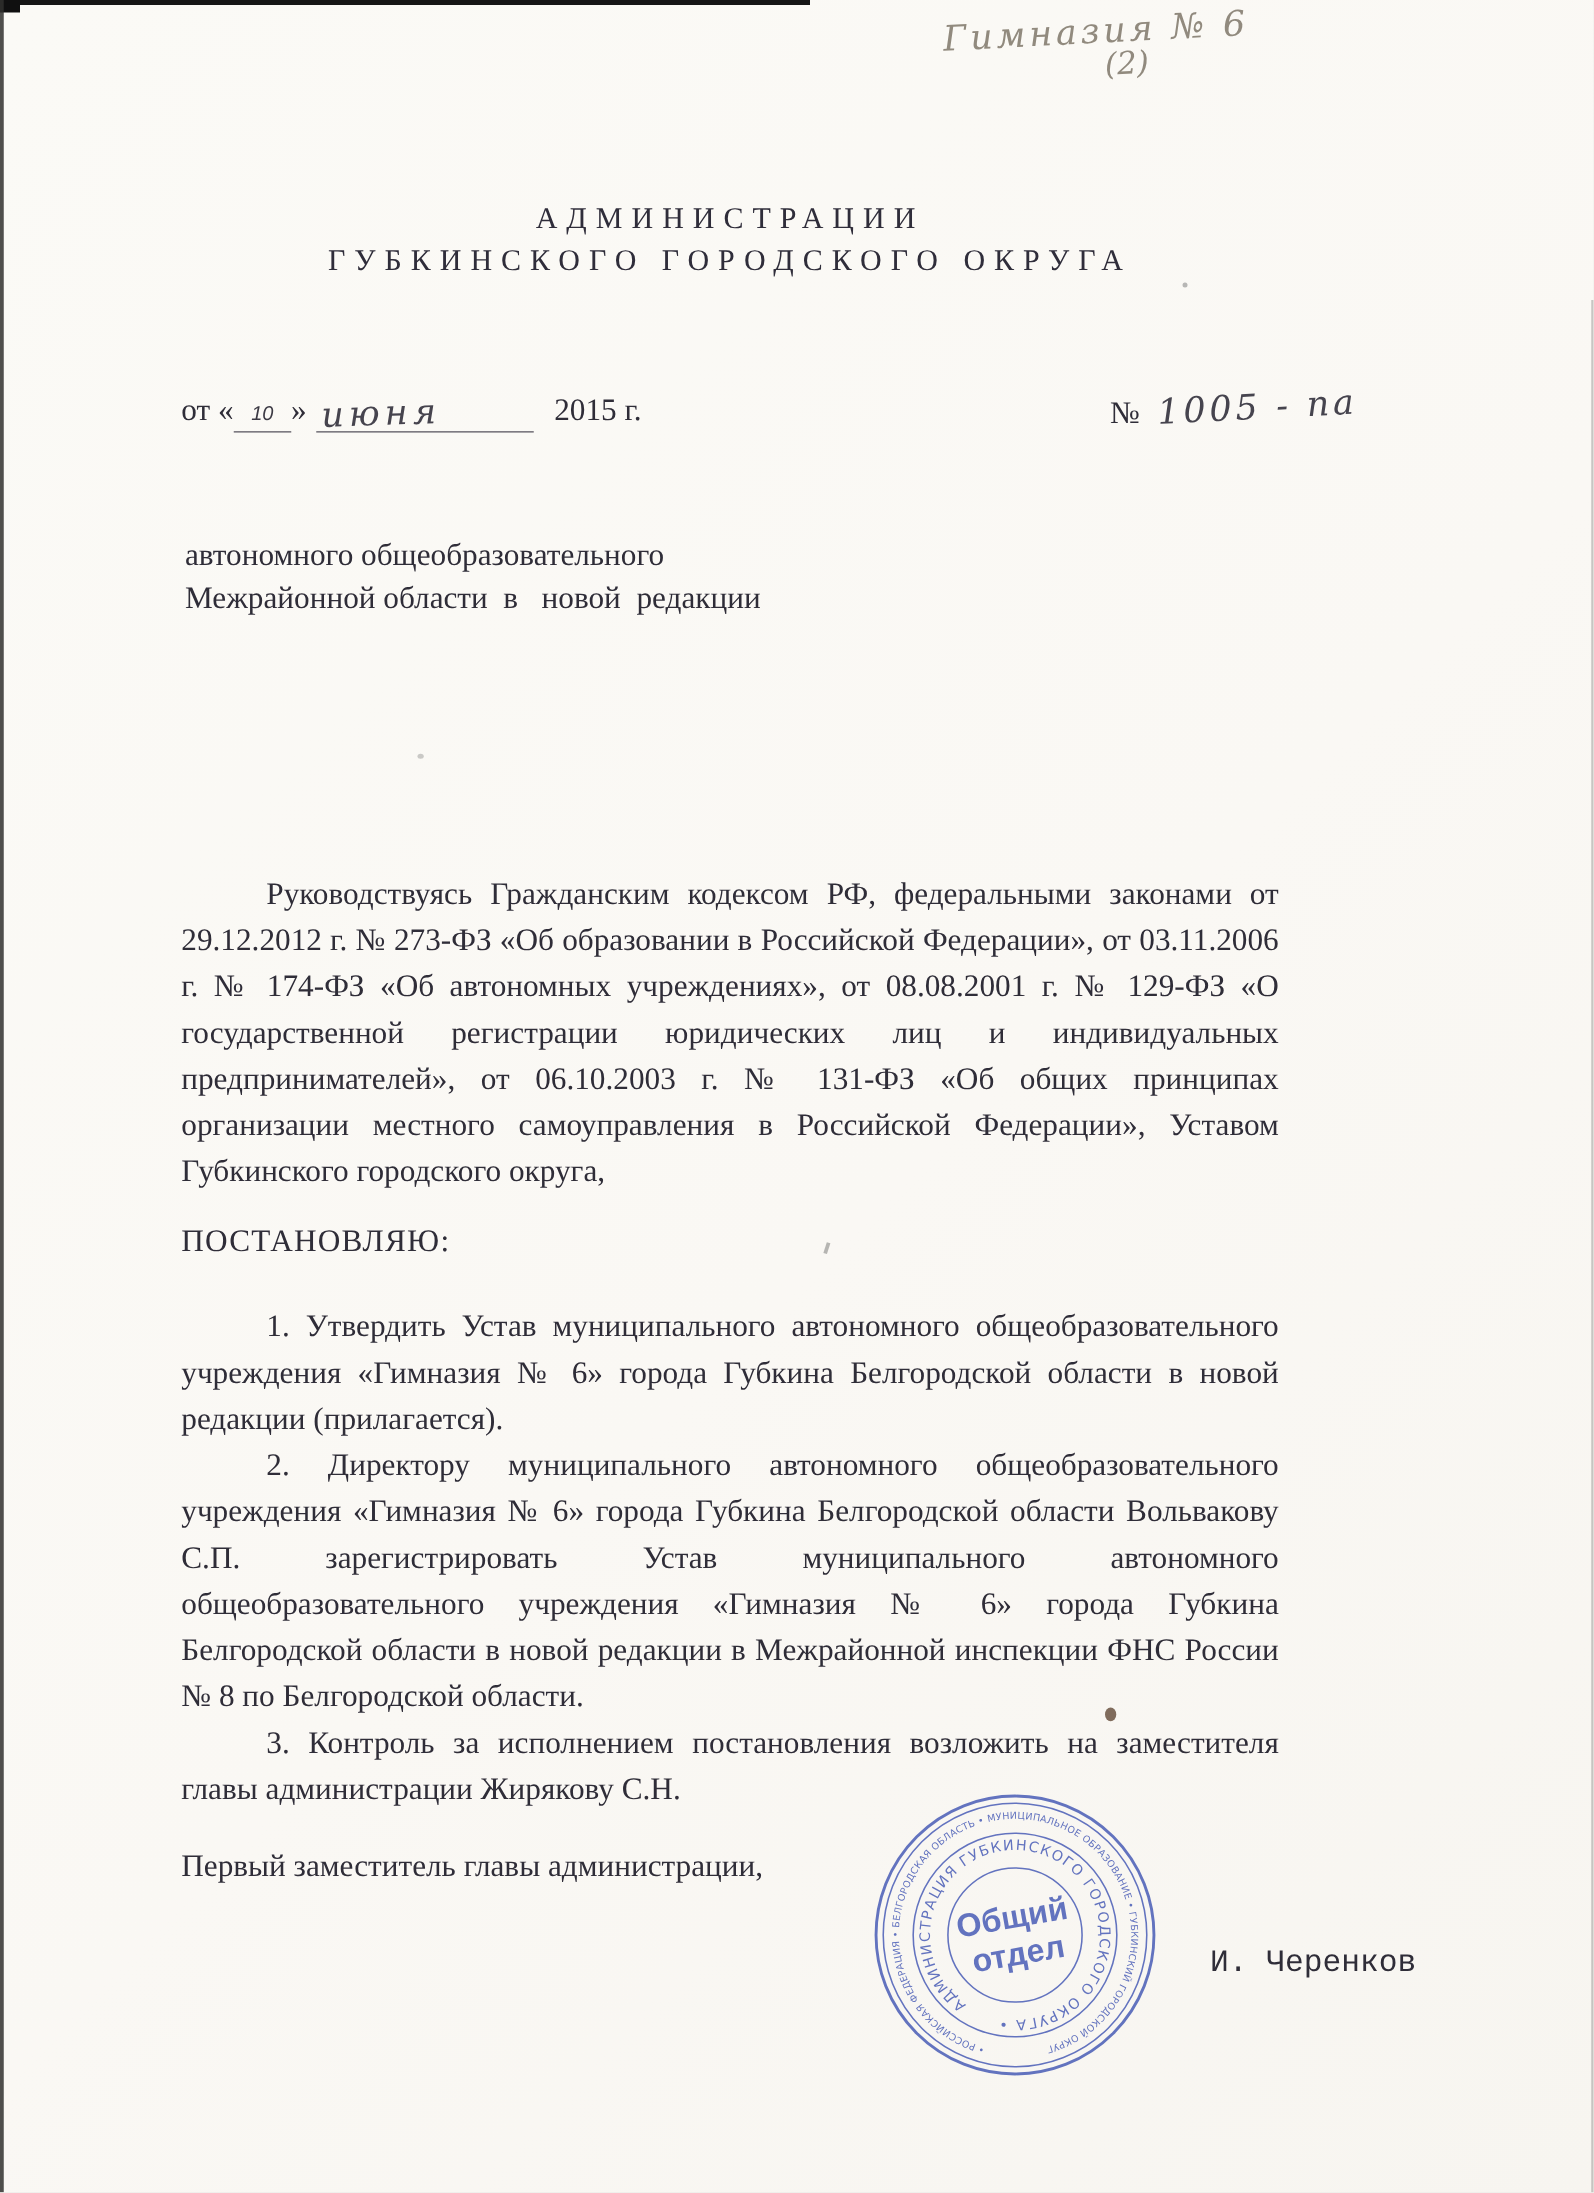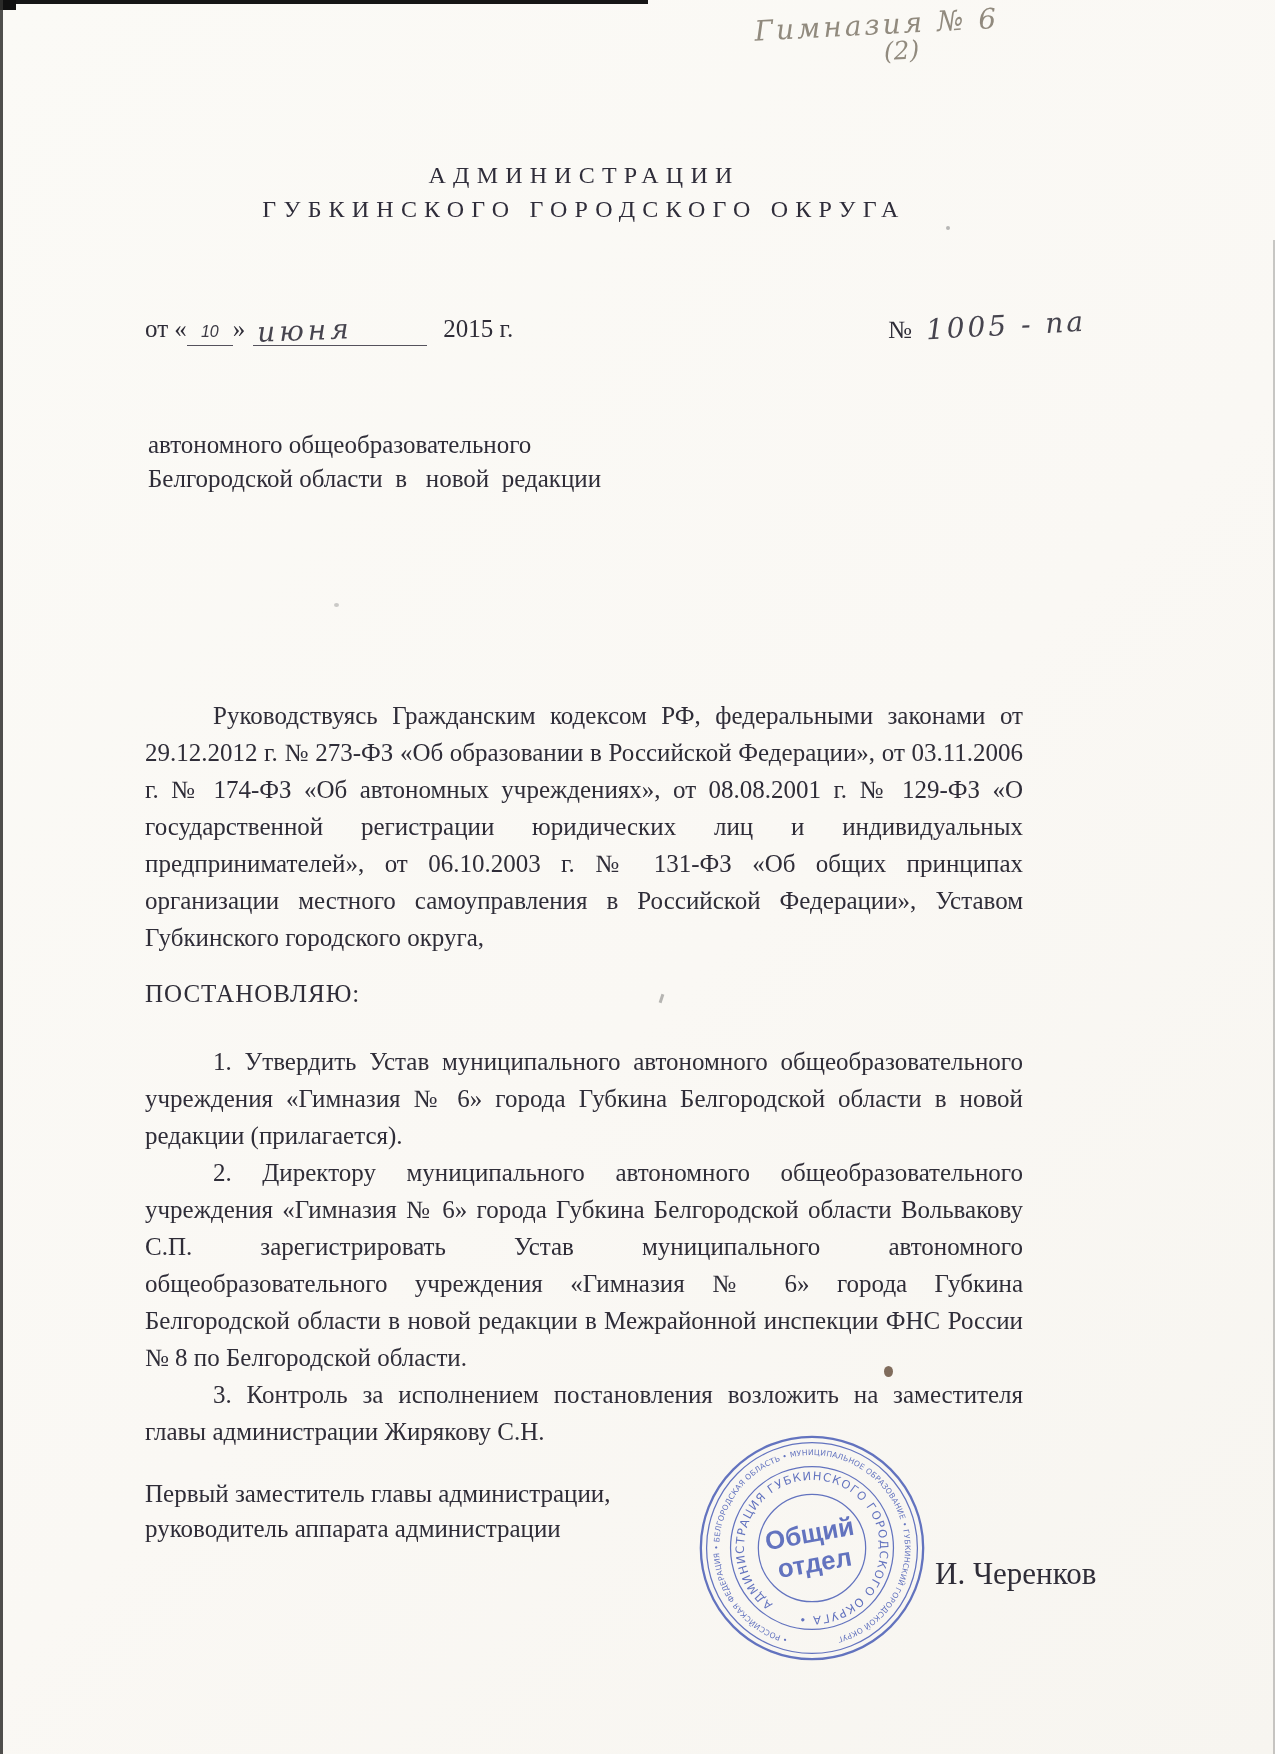--- a/index.html
+++ b/index.html
@@ -70,21 +70,21 @@
 
   .preamble {
     position:absolute; left:145px; top:697px; width:878px;
     font-size:25px; line-height:37px; text-align:justify; text-indent:68px; margin:0;
   }
   .resolve { position:absolute; left:145px; top:980px; font-size:25px; letter-spacing:1px; }
   .items { position:absolute; left:145px; top:1043px; width:878px; }
   .items p { margin:0; font-size:25px; line-height:37px; text-align:justify; text-indent:68px; }
 
   .sig { position:absolute; left:145px; top:1476px; font-size:25px; line-height:35px; }
-  .sig-name { position:absolute; left:935px; top:1556px; font-size:31px; }
+  .sig-name { position:absolute; left:968px; top:1556px; font-size:25px;font-family:Liberation Mono, monospace; }
 
   .stamp {
     position:absolute; left:697px; top:1433px; width:230px; height:230px;
     opacity:.85; mix-blend-mode:multiply;
   }
   .stamp text { fill:#4a5fc0; }
   .stamp circle { fill:none; stroke:#4a5fc0; }
   .ring-text { font-family:"DejaVu Sans","Liberation Sans",sans-serif; }
   .stamp-center { font-family:"Liberation Sans","DejaVu Sans",sans-serif; font-weight:bold; }
 </style>
@@ -113,36 +113,35 @@
   <div class="dateline">
     <span class="printed">от «</span><span class="hw-day">10</span><span class="printed">»</span><span class="month-line"><span class="hw-month">июня</span></span><span class="printed">2015 г.</span>
   </div>
 
   <div class="numline">
     <span class="printed">№</span><span class="hw-num">1005 - па</span>
   </div>
 
   <div class="subject">
     <div>автономного общеобразовательного</div>
-    <div>Белгородской области  в   новой  редакции</div>
+    <div>Межрайонной области  в   новой  редакции</div>
   </div>
 
   <p class="preamble">Руководствуясь Гражданским кодексом РФ, федеральными законами от 29.12.2012 г. № 273-ФЗ «Об образовании в Российской Федерации», от 03.11.2006 г. № 174-ФЗ «Об автономных учреждениях», от 08.08.2001 г. № 129-ФЗ «О государственной регистрации юридических лиц и индивидуальных предпринимателей», от 06.10.2003 г. № 131-ФЗ «Об общих принципах организации местного самоуправления в Российской Федерации», Уставом Губкинского городского округа,</p>
 
   <div class="resolve">ПОСТАНОВЛЯЮ:</div>
 
   <div class="items">
     <p><span>1.</span> <span>Утвердить Устав муниципального автономного общеобразовательного учреждения «Гимназия № 6» города Губкина Белгородской области в новой редакции (прилагается).</span></p>
     <p><span>2.</span> <span>Директору муниципального автономного общеобразовательного учреждения «Гимназия № 6» города Губкина Белгородской области Вольвакову С.П. зарегистрировать Устав муниципального автономного общеобразовательного учреждения «Гимназия № 6» города Губкина Белгородской области в новой редакции в Межрайонной инспекции ФНС России № 8 по Белгородской области.</span></p>
     <p><span>3.</span> <span>Контроль за исполнением постановления возложить на заместителя главы администрации Жирякову С.Н.</span></p>
   </div>
 
   <div class="sig">
     <div>Первый заместитель главы администрации,</div>
-    <div>руководитель аппарата администрации</div>
   </div>
   <div class="sig-name">И. Черенков</div>
 
   <svg class="stamp" viewBox="0 0 240 240" xmlns="http://www.w3.org/2000/svg">
     <defs>
       <path id="outerTextPath" d="M 94.9 213.7 A 97 97 0 1 1 145.1 26.3 A 97 97 0 1 1 94.9 213.7" fill="none"></path>
       <path id="innerTextPath" d="M 79.3 178.2 A 71 71 0 1 1 160.7 61.8 A 71 71 0 1 1 79.3 178.2" fill="none"></path>
     </defs>
     <circle cx="120" cy="120" r="116" stroke-width="2.4"></circle>
     <circle cx="120" cy="120" r="110" stroke-width="1.3"></circle>

